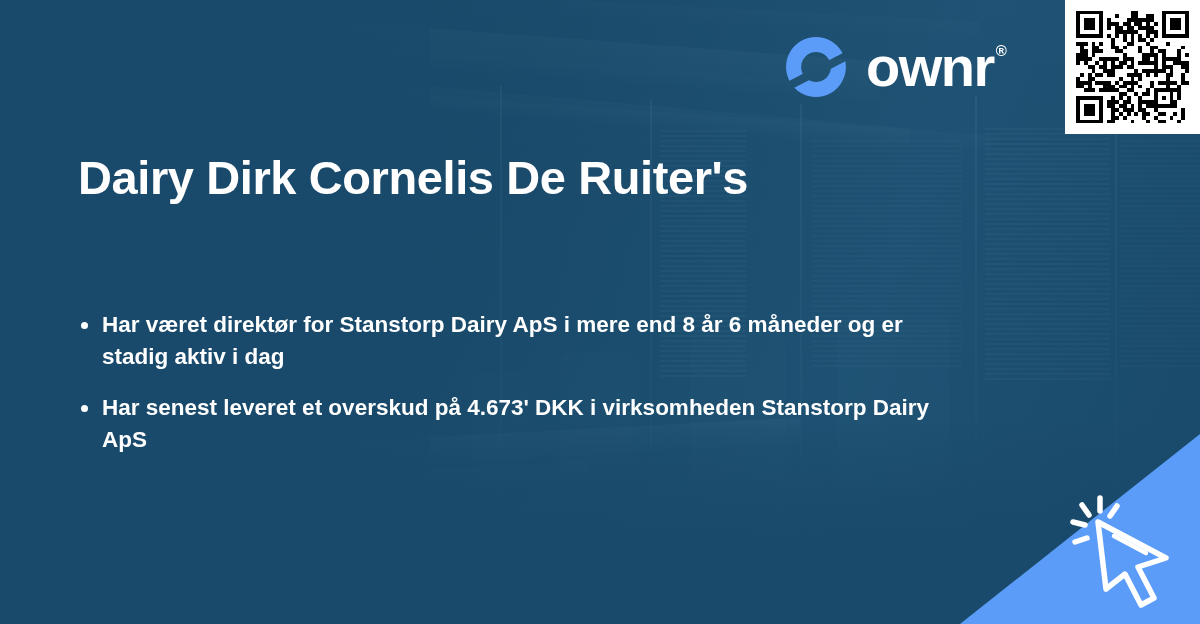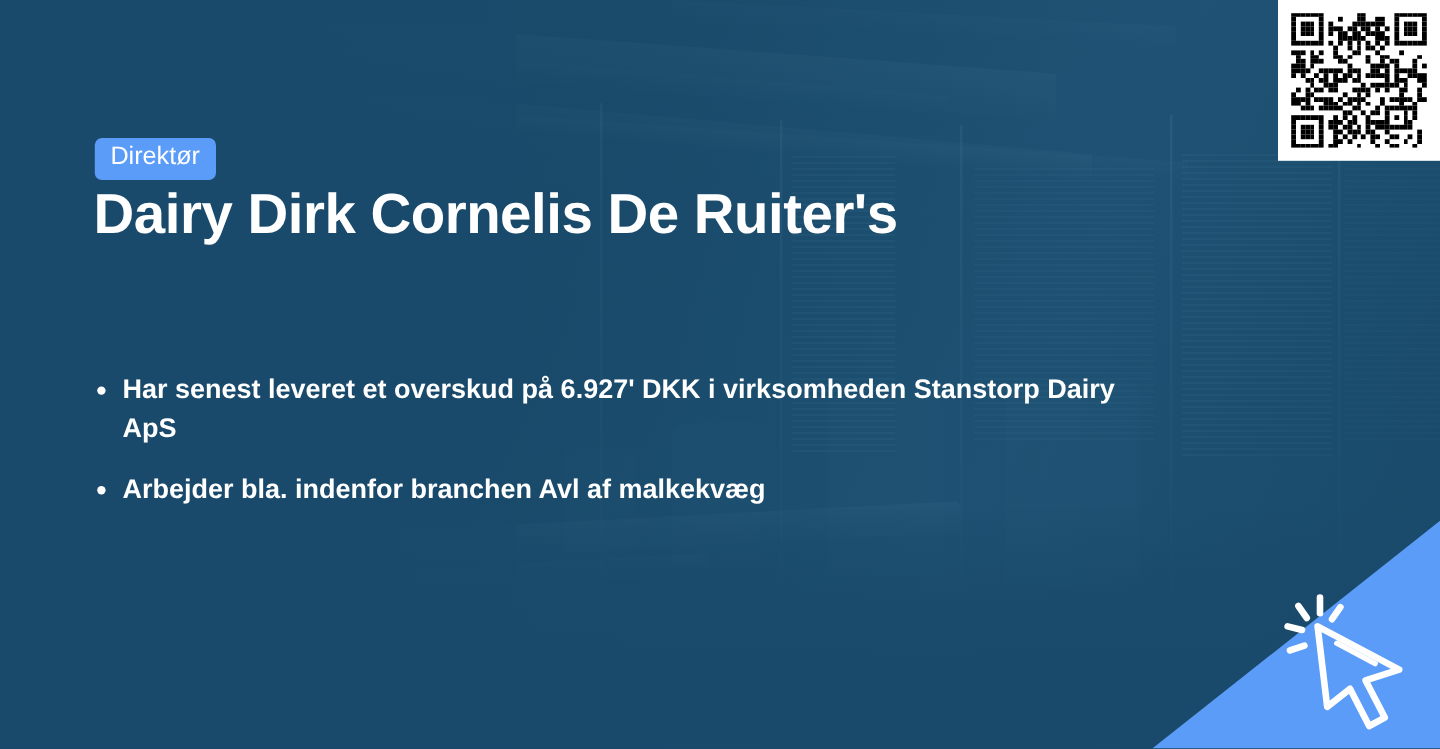--- a/index.html
+++ b/index.html
@@ -1066,28 +1066,44 @@
         <i></i>
         <i style="background: transparent;"></i>
         <i style="background: transparent;"></i>
         <i style="background: transparent;"></i>
         <i></i>
         <i style="background: transparent;"></i>
         <i style="background: transparent;"></i>
       </div>
   </div>
 
-
-  <div class="badge">Direktør</div>
+  <div class="logo">
+    <svg class="logo-mark" viewBox="0 0 100 100" aria-hidden="true">
+      <defs>
+        <mask id="swoosh-mask">
+          <rect x="0" y="0" width="100" height="100" fill="#fff"></rect>
+          <path d="M 4 74 L 96 26 L 96 40 L 4 88 Z" fill="#000"></path>
+        </mask>
+      </defs>
+      <g mask="url(#swoosh-mask)">
+        <path d="M50 6 A44 44 0 1 1 49.9 6 Z M50 28 A22 22 0 1 0 50.1 28 Z" fill="#5b9cf8" fill-rule="evenodd"></path>
+      </g>
+    </svg>
+    <div class="logo-word">
+      <span>ownr</span>
+      <span class="logo-reg">®</span>
+    </div>
+  </div>
+
 
   <div class="title">Dairy Dirk Cornelis De Ruiter's</div>
 
   <ul class="bullets" id="bullet-list">
-      <li>Har senest leveret et overskud på 6.927' DKK i virksomheden Stanstorp Dairy ApS</li>
-      <li>Arbejder bla. indenfor branchen Avl af malkekvæg</li>
+      <li>Har været direktør for Stanstorp Dairy ApS i mere end 8 år 6 måneder og er stadig aktiv i dag</li>
+      <li>Har senest leveret et overskud på 4.673' DKK i virksomheden Stanstorp Dairy ApS</li>
     </ul>
 
   <div class="corner">
     <div class="tri"></div>
     <svg class="cursor-svg" viewBox="0 0 120 120" aria-hidden="true">
       <g fill="none" stroke="#ffffff" stroke-width="5.5" stroke-linecap="round" stroke-linejoin="round">
 
         <line x1="38" y1="6" x2="38" y2="19"></line>
         <line x1="20" y1="13" x2="27" y2="23"></line>
         <line x1="11" y1="30" x2="23" y2="33"></line>

